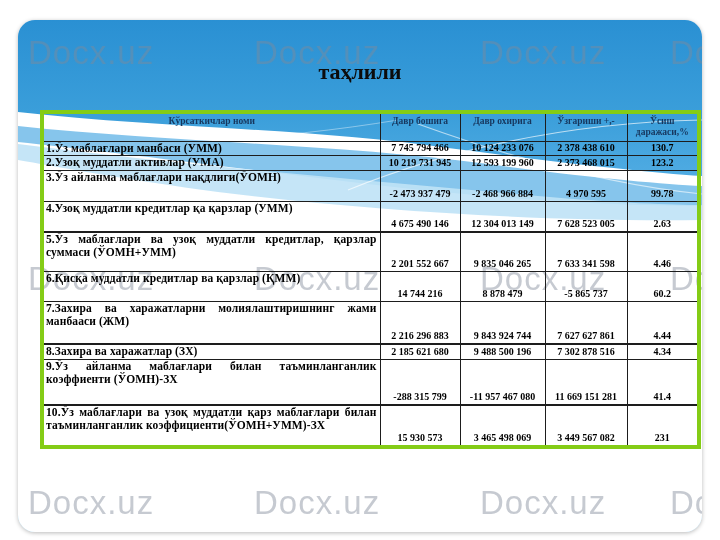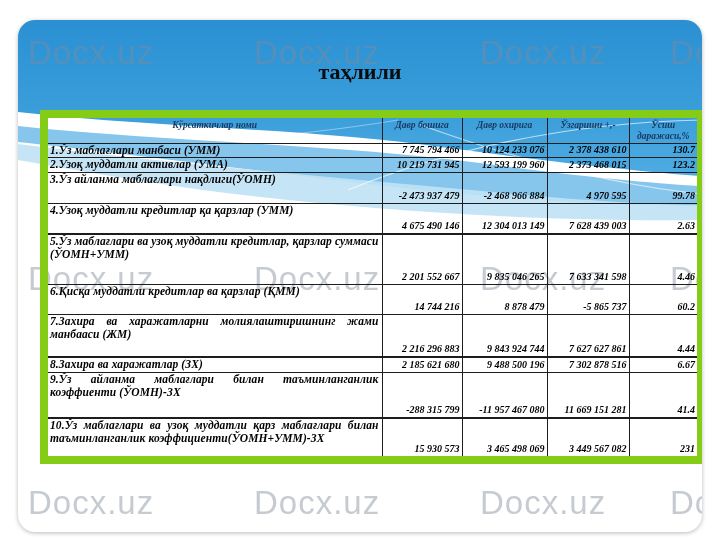--- a/index.html
+++ b/index.html
@@ -27,46 +27,46 @@
 
   .title {
     position:absolute; z-index:2; left:0; top:36px; width:100%;
     text-align:center; font-weight:bold; font-size:22px; line-height:31px;
     color:#0c0c0c;
   }
 
   .tbl-wrap { position:absolute; z-index:2; left:22px; top:90px; }
   table.data {
     border-collapse:collapse; table-layout:fixed; width:657px;
-    background:transparent; border:8px solid #84cc16;font-style:italic;
+    background:transparent; border:4px solid #84cc16;
   }
   table.data th, table.data td {
     border:1px solid #1d1d1d; overflow:hidden; background:transparent;
   }
   table.data th {
     color:#17375e; font-size:9.5px; font-weight:bold; text-align:center;
     vertical-align:top; padding:2px 2px 0 2px; line-height:1.15;
   }
   td.lab {
     font-size:11.5px; font-weight:bold; color:#000; vertical-align:top;
     text-align:justify; padding:0 3px 1px 2px; line-height:1.13;
     letter-spacing:0.1px;
   }
   td.val {
     font-size:10px; font-weight:bold; color:#000; vertical-align:bottom;
-    text-align:right; padding:0 2px 2px 2px; line-height:1.1;
+    text-align:center; padding:0 2px 2px 2px; line-height:1.1;
   }
   tr.h-hd { height:29px; }
   tr.h13  { height:13px; }
   tr.h30  { height:30px; }
   tr.h31  { height:31px; }
   tr.h32  { height:32px; }
   tr.h42  { height:42px; }
   tr.h43  { height:46px; }
-  tr.h46  { height:51px; }
+  tr.h46  { height:40px; }
   tr.h55  { height:42px; }
   tr.thick td { border-bottom-width:2px; }
 </style>
 </head>
 <body>
 
 <div class="canvas">
   <div class="slide">
 
     <svg class="bg-svg" viewBox="0 0 684 512" preserveAspectRatio="none">
@@ -141,21 +141,21 @@
             <td class="lab">3.Ўз айланма маблағлари нақдлиги(ЎОМН)</td>
             <td class="val">-2 473 937 479</td>
             <td class="val">-2 468 966 884</td>
             <td class="val">4 970 595</td>
             <td class="val">99.78</td>
           </tr>
           <tr class="h30 thick">
             <td class="lab">4.Узоқ муддатли кредитлар қа қарзлар (УММ)</td>
             <td class="val">4 675 490 146</td>
             <td class="val">12 304 013 149</td>
-            <td class="val">7 628 439 003</td>
+            <td class="val">7 628 523 005</td>
             <td class="val">2.63</td>
           </tr>
           <tr class="h46">
             <td class="lab">5.Ўз маблағлари ва узоқ муддатли кредитлар, қарзлар суммаси (ЎОМН+УММ)</td>
             <td class="val">2 201 552 667</td>
             <td class="val">9 835 046 265</td>
             <td class="val">7 633 341 598</td>
             <td class="val">4.46</td>
           </tr>
           <tr class="h30">
@@ -170,21 +170,21 @@
             <td class="val">2 216 296 883</td>
             <td class="val">9 843 924 744</td>
             <td class="val">7 627 627 861</td>
             <td class="val">4.44</td>
           </tr>
           <tr class="h13">
             <td class="lab">8.Захира ва харажатлар (ЗХ)</td>
             <td class="val">2 185 621 680</td>
             <td class="val">9 488 500 196</td>
             <td class="val">7 302 878 516</td>
-            <td class="val">6.67</td>
+            <td class="val">4.34</td>
           </tr>
           <tr class="h43 thick">
             <td class="lab">9.Ўз айланма маблағлари билан таъминланганлик коэффиенти (ЎОМН)-ЗХ</td>
             <td class="val">-288 315 799</td>
             <td class="val">-11 957 467 080</td>
             <td class="val">11 669 151 281</td>
             <td class="val">41.4</td>
           </tr>
           <tr class="h55 thick">
             <td class="lab">10.Ўз маблағлари ва узоқ муддатли қарз маблағлари билан таъминланганлик коэффициенти(ЎОМН+УММ)-ЗХ</td>

